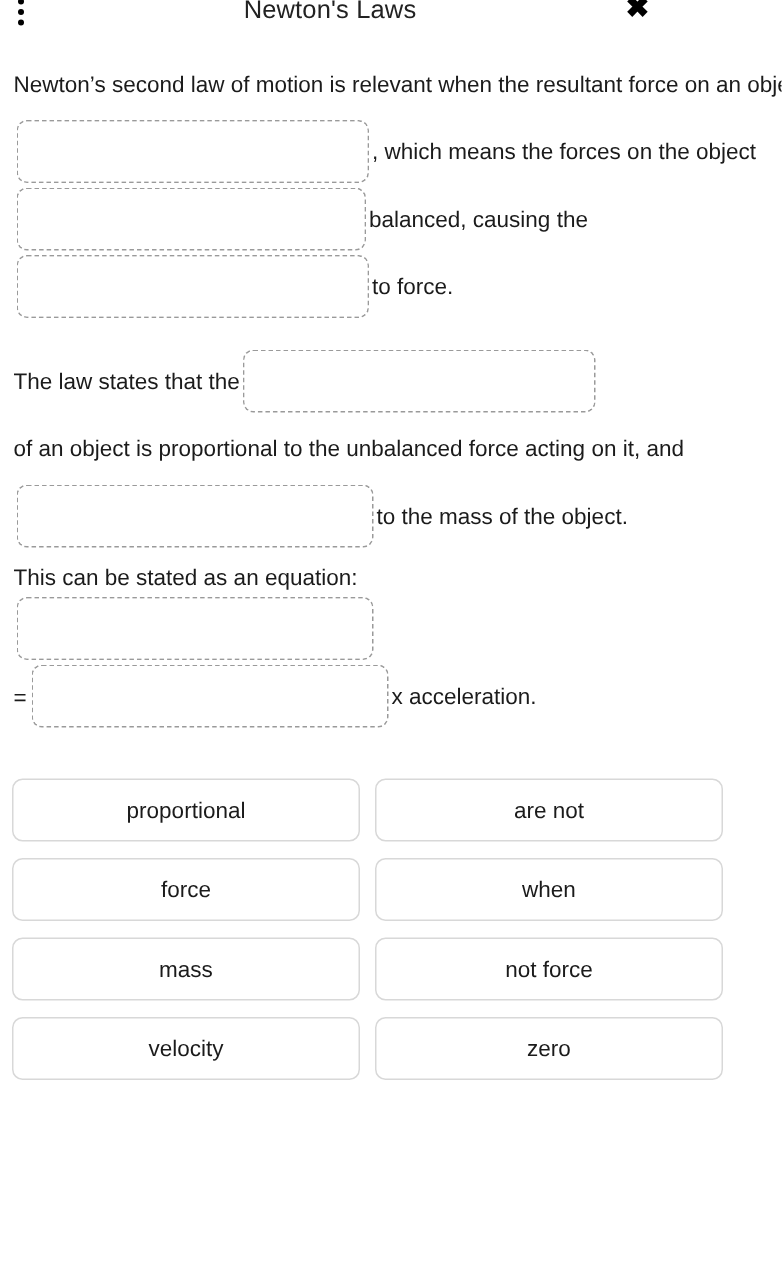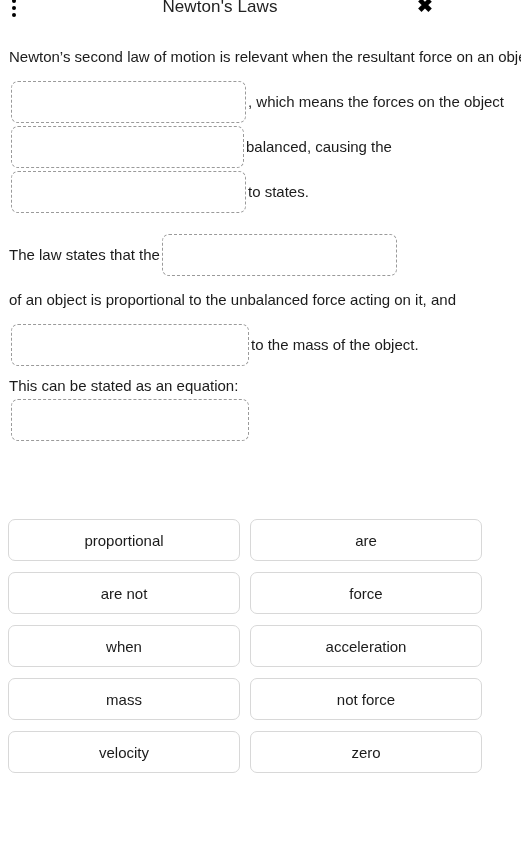--- a/index.html
+++ b/index.html
@@ -157,40 +157,41 @@
     <span></span>
     <span></span>
   </div>
   <div class="header-title">Newton's Laws</div>
   <div class="close-icon">✖</div>
 </div>
 
 <div class="content">
 
   <p class="para p1">
-    <span class="txt">Newton’s second law of motion is relevant when the resultant force on an object is</span><span class="blank w235"></span><span class="txt">, which means the forces on the object</span><span class="blank w233"></span><span class="txt">balanced, causing the</span><span class="blank w235"></span><span class="txt">to states.</span>
+    <span class="txt">Newton’s second law of motion is relevant when the resultant force on an object is</span><span class="blank w235"></span><span class="txt">, which means the forces on the object</span><span class="blank w233"></span><span class="txt">balanced, causing the</span><span class="blank w235"></span><span class="txt">to force.</span>
   </p>
 
   <p class="para p2">
     <span class="txt">The law states that the</span><span class="blank w235"></span><span class="txt">of an object is proportional to the unbalanced force acting on it, and</span><span class="blank w238"></span><span class="txt">to the mass of the object.</span>
   </p>
 
   <p class="prompt">This can be stated as an equation:</p>
 
   <p class="eqline">
     <span class="blank w238"></span>
   </p>
 
+  <p class="eqline">
+    <span class="eq-sign">=</span><span class="blank w238"></span><span class="txt">x  acceleration.</span>
+  </p>
 
 </div>
 
 <div class="wordbank">
   <button class="chip">proportional</button>
-  <button class="chip">are</button>
   <button class="chip">are not</button>
   <button class="chip">force</button>
   <button class="chip">when</button>
-  <button class="chip">acceleration</button>
   <button class="chip">mass</button>
   <button class="chip">not force</button>
   <button class="chip">velocity</button>
   <button class="chip">zero</button>
 </div>
 
 </body></html>

